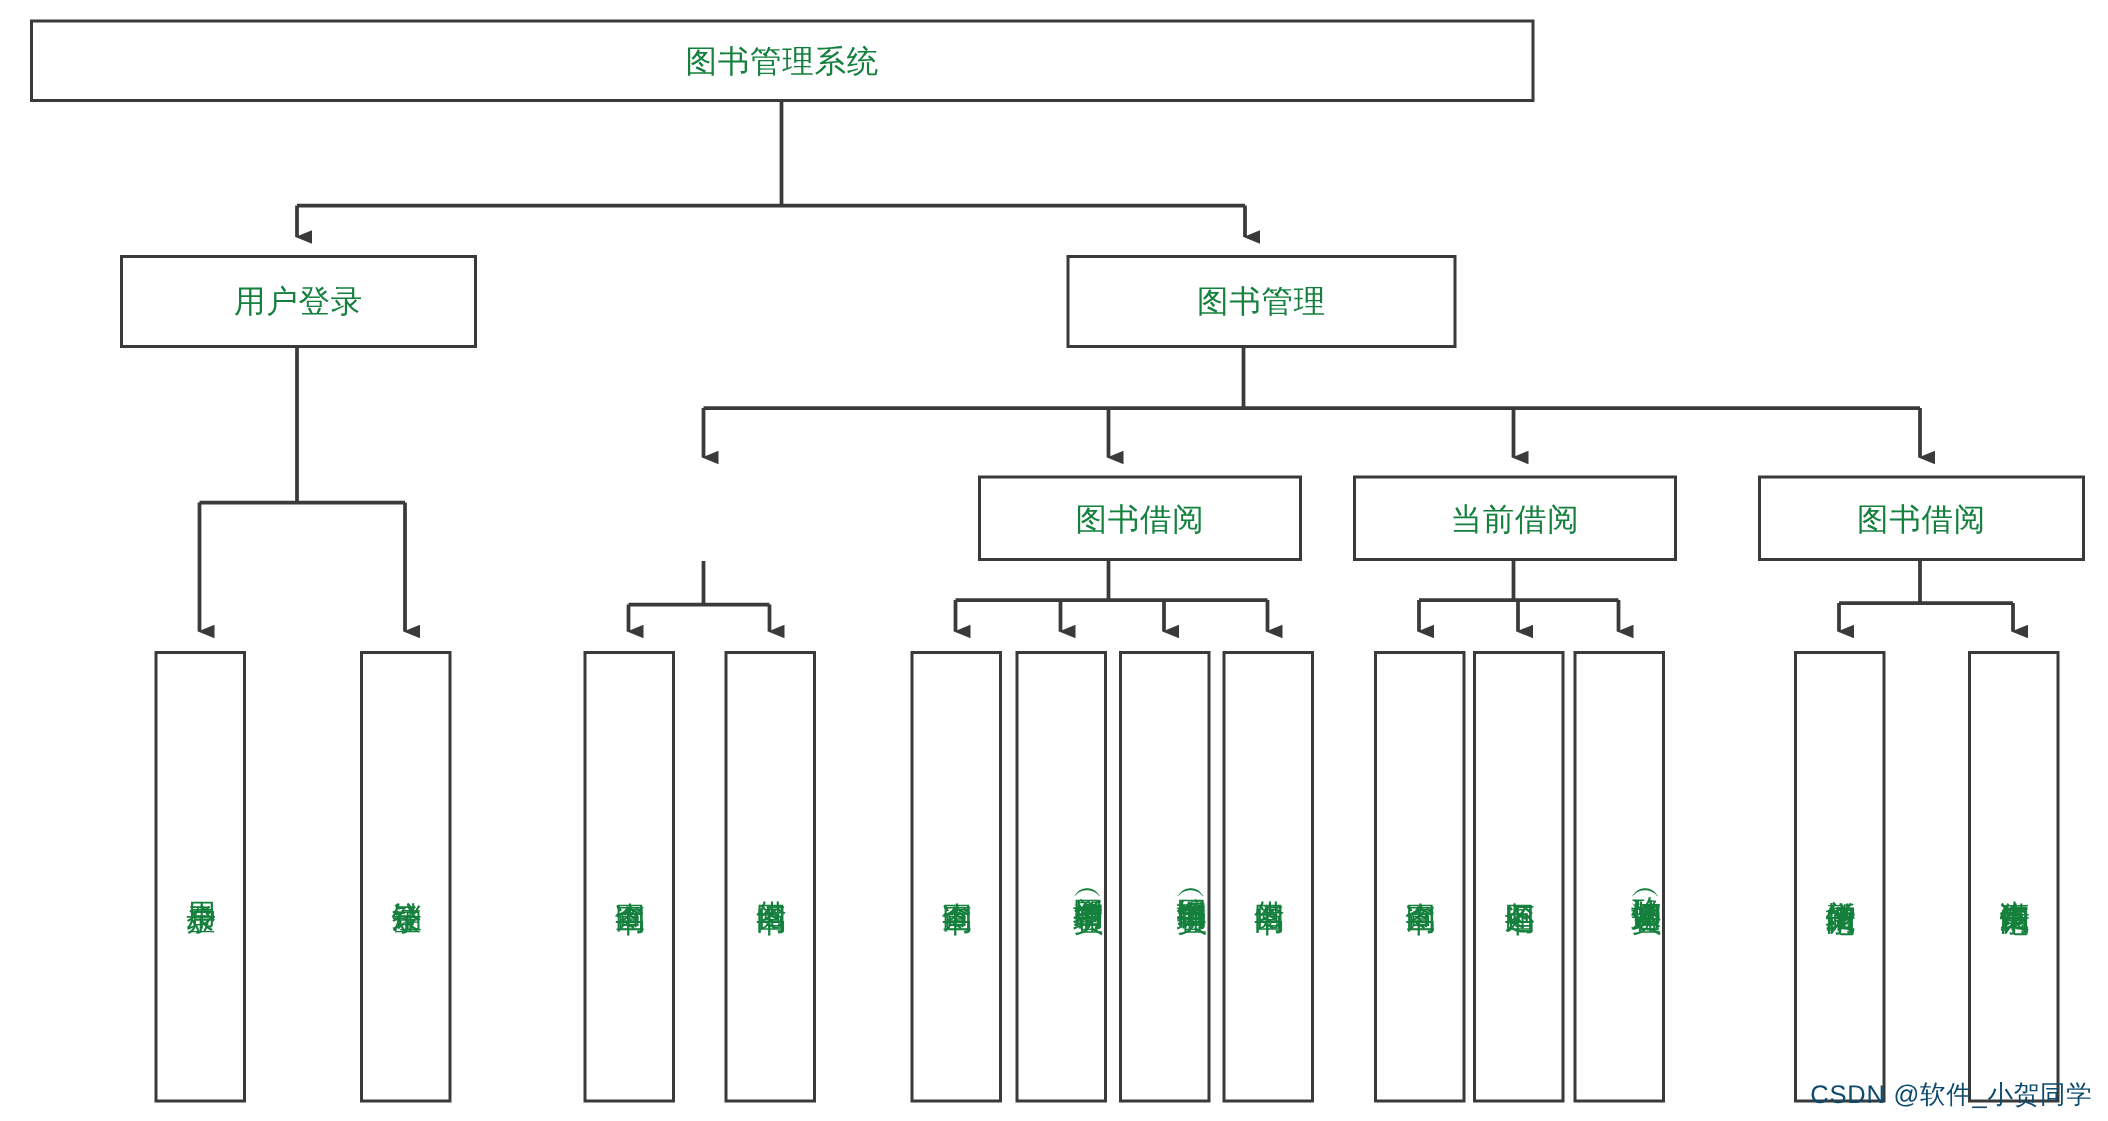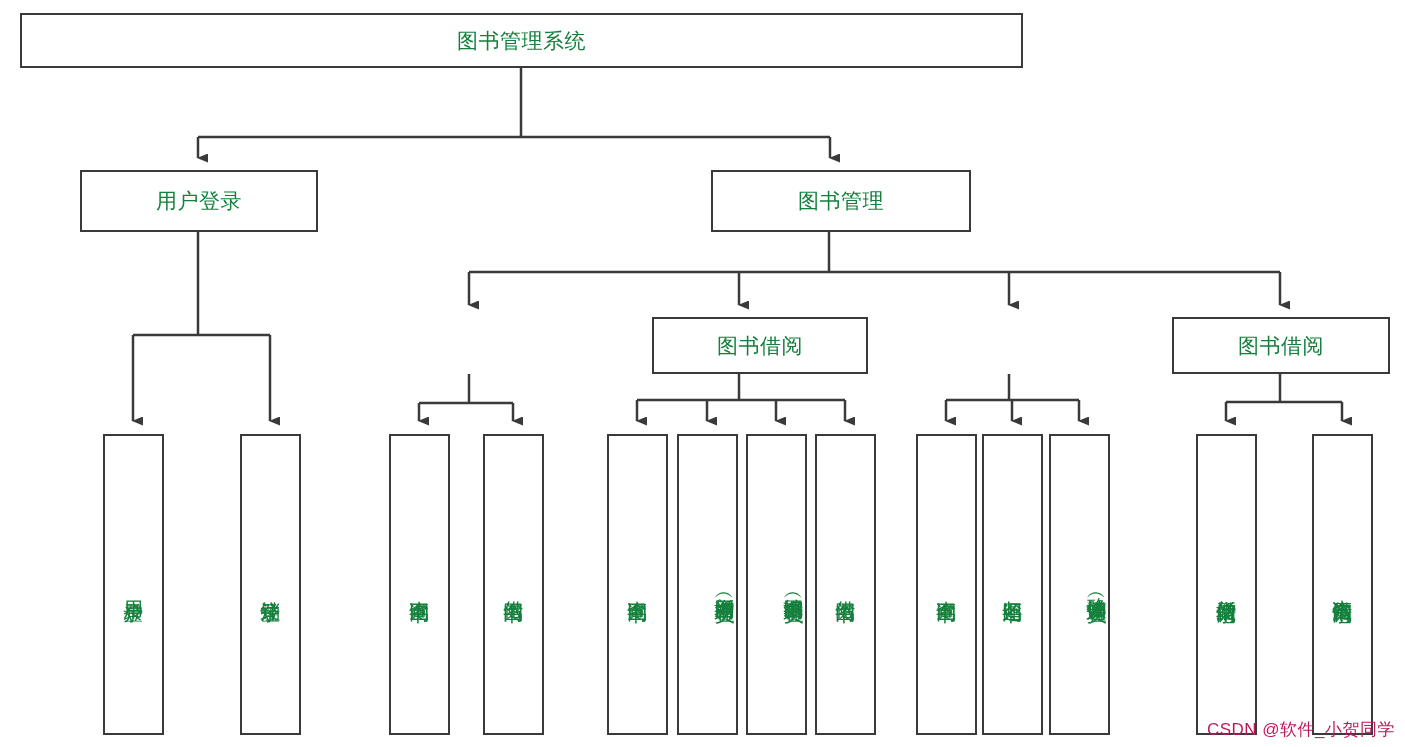--- a/index.html
+++ b/index.html
@@ -60,21 +60,21 @@
     align-items: center;
   }
   .node-label {
     display: block;
   }
   #watermark {
     position: absolute;
     right: 10px;
     bottom: 6px;
     font-size: 17px;
-    color: #be185d;
+    color: #0c4a6e;
     letter-spacing: 0.5px;
     white-space: nowrap;
     pointer-events: none;
   }
 </style>
 </head>
 <body>
 
 <div id="diagram-root">
 
@@ -136,20 +136,23 @@
   <div class="node-box horizontal" style="left:80px; top:170px; width:238px; height:62px;">
     <span class="node-label">用户登录</span>
   </div>
   <div class="node-box horizontal" style="left:711px; top:170px; width:260px; height:62px;">
     <span class="node-label">图书管理</span>
   </div>
 
   <div class="node-box horizontal" style="left:652px; top:317px; width:216px; height:57px;">
     <span class="node-label">图书借阅</span>
   </div>
+  <div class="node-box horizontal" style="left:902px; top:317px; width:216px; height:57px;">
+    <span class="node-label">当前借阅</span>
+  </div>
   <div class="node-box horizontal" style="left:1172px; top:317px; width:218px; height:57px;">
     <span class="node-label">图书借阅</span>
   </div>
 
   <div class="node-box vertical center-v" style="left:103px; top:434px; width:61px; height:301px;">
     <span class="node-label">用户登录</span>
   </div>
   <div class="node-box vertical center-v" style="left:240px; top:434px; width:61px; height:301px;">
     <span class="node-label">注销登录</span>
   </div>

